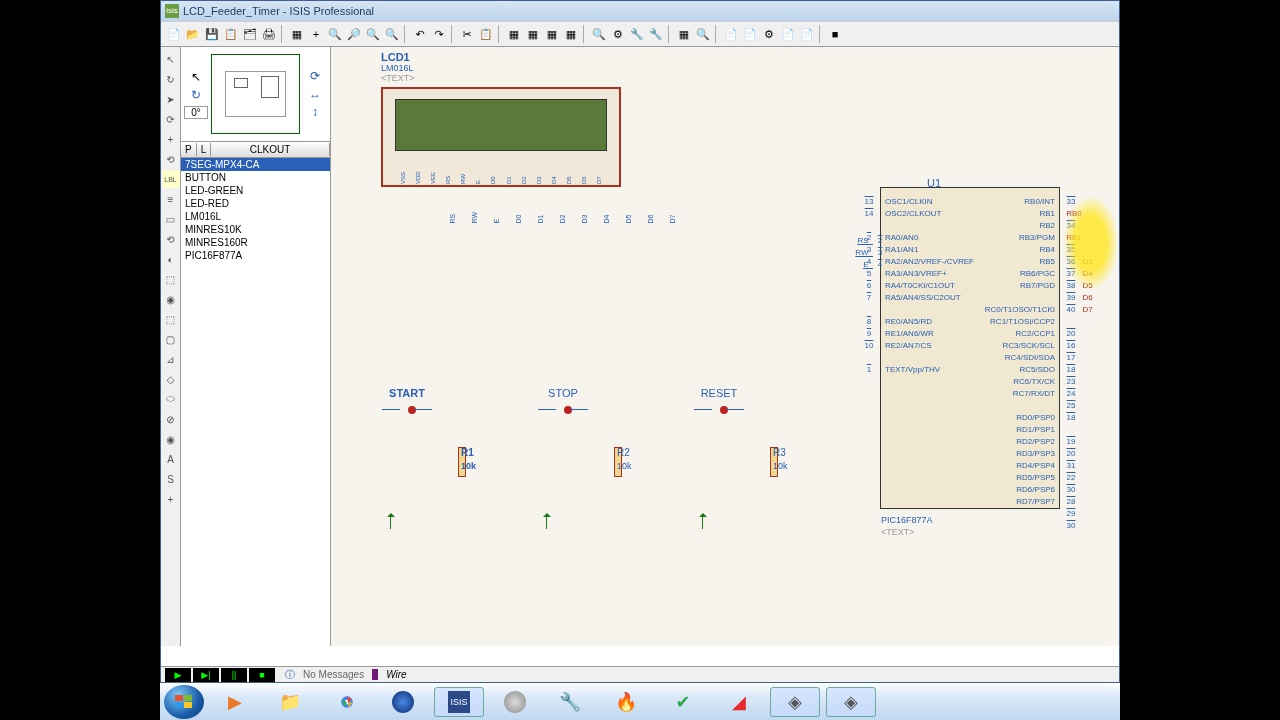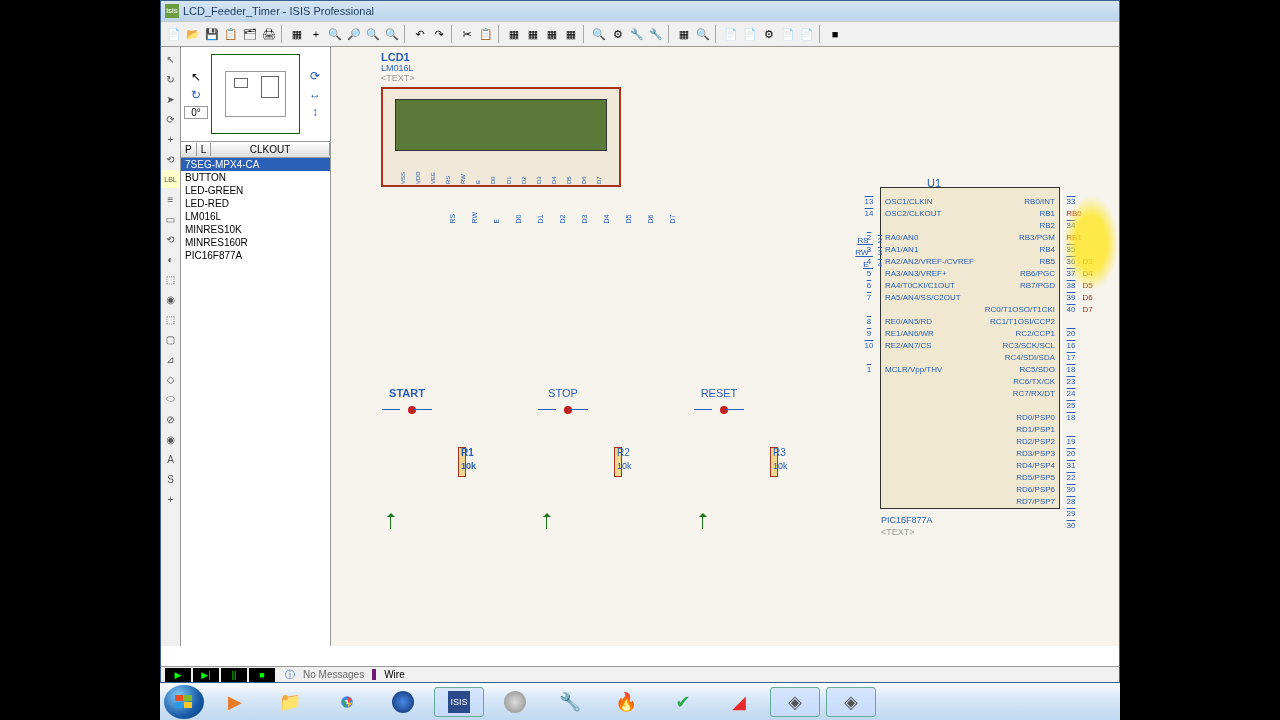--- a/index.html
+++ b/index.html
@@ -60,21 +60,21 @@
 .ic-names-l { position:absolute; left:4px; top:8px; font-size:8px; color:#2a60b8; line-height:12px;}
 .ic-names-r { position:absolute; right:4px; top:8px; font-size:8px; color:#2a60b8; line-height:12px; text-align:right;}
 .ic-part { font-size:9px; color:#2a60b8; position:absolute; bottom:-16px; left:36px;}
 .highlight-zone { position:absolute; right:0px; top:148px; width:56px; height:96px; background:radial-gradient(ellipse, rgba(255,230,30,0.8) 40%, transparent 70%); pointer-events:none;}
 .rs-labels { position:absolute; right:232px; top:188px; font-size:8px; color:#2a60b8; line-height:12px; text-align:right;text-decoration:underline;}
 .pin-num { display:inline-block; width:14px; text-align:center; text-decoration:overline;}
 .status-bar { position:absolute; bottom:0; left:0; right:0; height:16px; background:#f0f0f0; border-top:1px solid #999; display:flex; align-items:center; font-size:10px;}
 .sim-controls { display:flex; gap:2px; padding:0 4px;}
 .sim-btn { width:26px; height:14px; background:#000; color:#0f0; display:flex; align-items:center; justify-content:center; font-size:9px; cursor:pointer;}
 .status-msg { padding:0 8px; color:#666;}
-.status-right { padding:0 8px; border-left:4px solid #701a75;}
+.status-right { padding:0 8px; border-left:6px solid #701a75;font-style:italic;}
 .taskbar { position:absolute; bottom:0; left:160px; width:960px; height:37px; background:linear-gradient(#fdfdfd,#d8e8f8 40%,#c0d8f0); display:flex; align-items:center; padding:0 4px; gap:6px;}
 .task-btn { width:50px; height:30px; border:1px solid transparent; border-radius:3px; display:flex; align-items:center; justify-content:center; font-size:18px; cursor:pointer;}
 .task-btn.active { background:rgba(200,220,255,0.6); border-color:#6a9;}
 .start-orb { width:40px; height:34px; border-radius:50%; background:radial-gradient(circle at 35% 30%, #7fc8f8, #1a5ca8 60%, #0a3a78); display:flex; align-items:center; justify-content:center;}
 .win-flag { width:18px; height:14px; position:relative;}
 .win-flag span{position:absolute;width:8px;height:6px;}
 .win-flag .r{background:#e8502a;left:0;top:0;} .win-flag .g{background:#7fba2a;left:9px;top:0;}
 .win-flag .b{background:#2a9ae8;left:0;top:7px;} .win-flag .y{background:#f8c82a;left:9px;top:7px;}
 .icon-svg { width:14px; height:14px; }
 .lcd-net-labels { position:absolute; left:116px; top:168px; display:flex; gap:12px; font-size:7px; color:#2a60b8;}
@@ -303,21 +303,21 @@
               <div>RA1/AN1</div>
               <div>RA2/AN2/VREF-/CVREF</div>
               <div>RA3/AN3/VREF+</div>
               <div>RA4/T0CKI/C1OUT</div>
               <div>RA5/AN4/SS/C2OUT</div>
               <div>&nbsp;</div>
               <div>RE0/AN5/RD</div>
               <div>RE1/AN6/WR</div>
               <div>RE2/AN7/CS</div>
               <div>&nbsp;</div>
-              <div>MCLR/Vpp/THV</div>
+              <div>TEXT/Vpp/THV</div>
             </div>
           <div class="ic-names-r" id="ic-names-r">
               <div>RB0/INT</div>
               <div>RB1</div>
               <div>RB2</div>
               <div>RB3/PGM</div>
               <div>RB4</div>
               <div>RB5</div>
               <div>RB6/PGC</div>
               <div>RB7/PGD</div>

